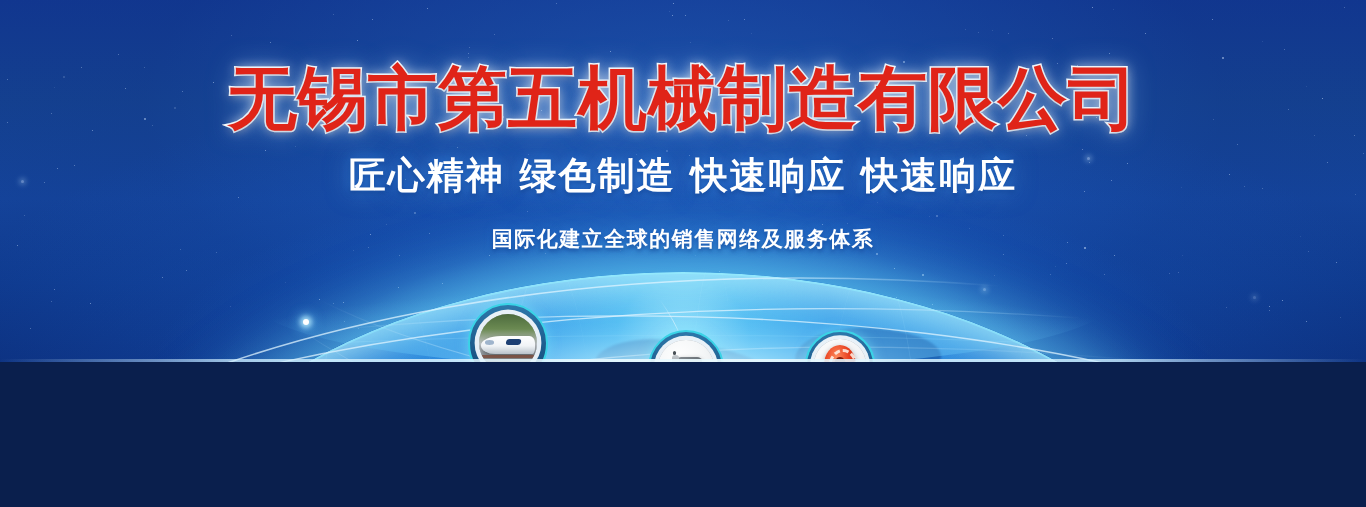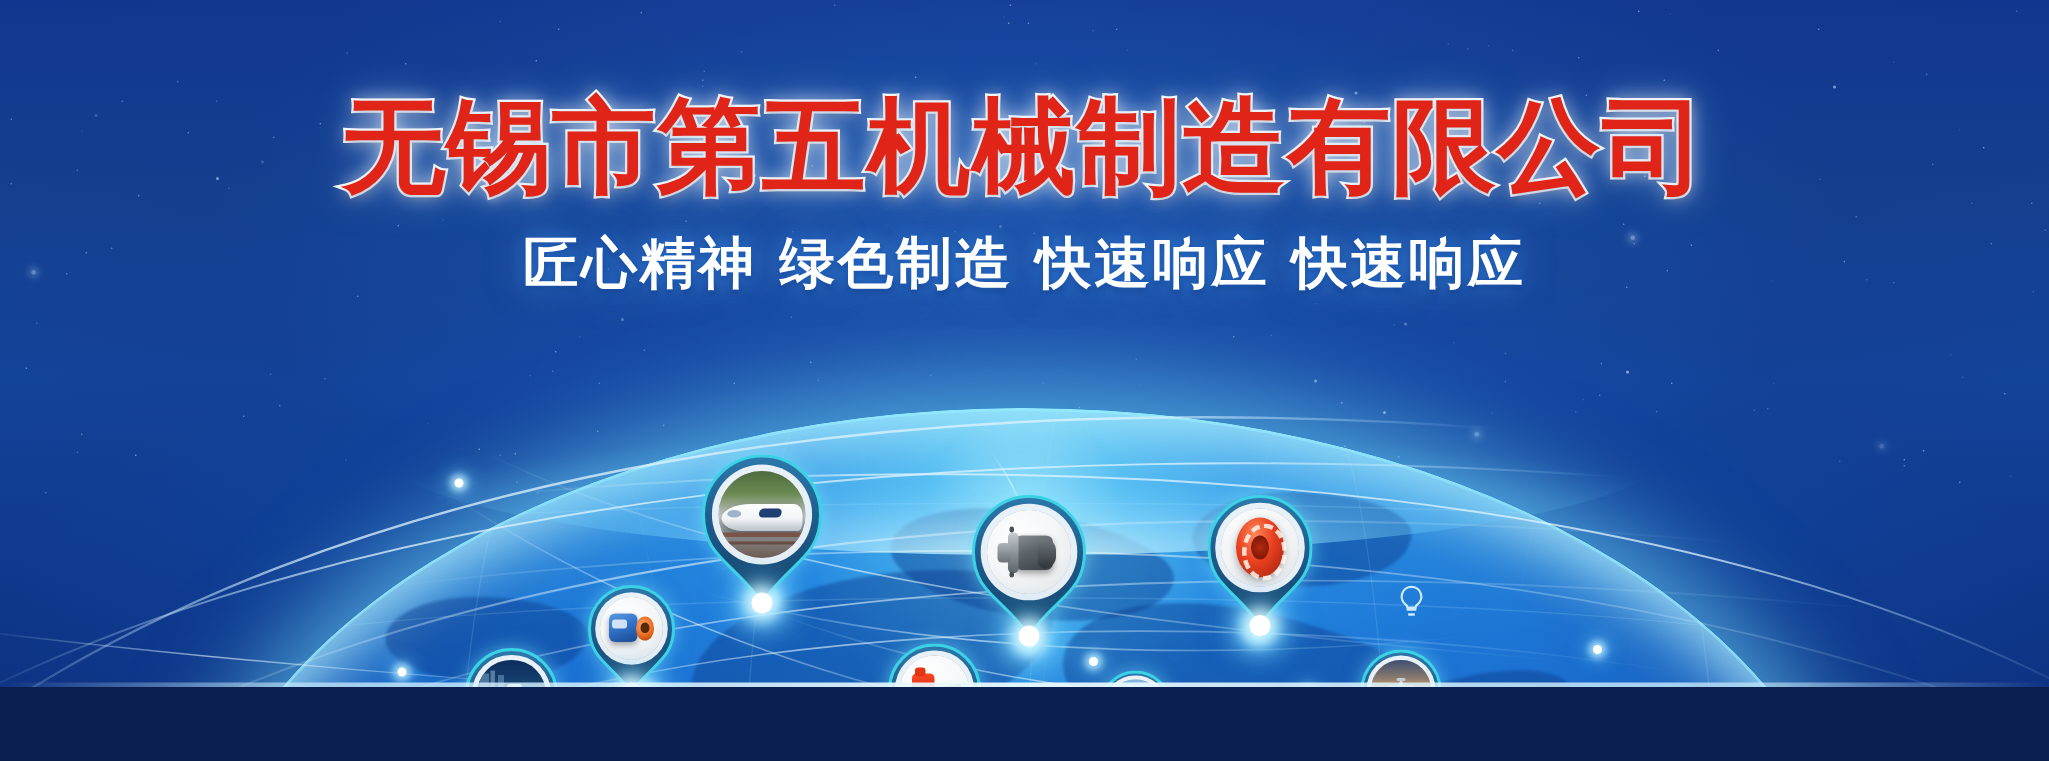--- a/index.html
+++ b/index.html
@@ -1,20 +1,20 @@
 <!DOCTYPE html>
 <html><head>
 <meta charset="utf-8">
 <style>
   html,body{margin:0;padding:0;background:#0a1f4d;}
   body{font-family:"DejaVu Sans","Liberation Sans",sans-serif;}
 
   #banner{
     position:relative;
-    width:1366px;height:458px;
+    width:1366px;height:362px;
     overflow:hidden;
     background:
       radial-gradient(ellipse 760px 300px at 50% 104%, rgba(120,230,255,0.95) 0%, rgba(60,180,245,0.55) 26%, rgba(30,110,215,0.22) 48%, rgba(0,0,0,0) 70%),
       radial-gradient(ellipse 1100px 520px at 50% 118%, rgba(40,150,235,0.55) 0%, rgba(25,95,200,0.25) 45%, rgba(0,0,0,0) 72%),
       radial-gradient(ellipse 900px 420px at 50% 30%, rgba(35,95,190,0.55) 0%, rgba(18,58,140,0.15) 60%, rgba(0,0,0,0) 85%),
       linear-gradient(180deg,#11368f 0%,#14408f 28%,#14439a 55%,#0f3a8e 78%,#0c2f7d 100%);
   }
 
   
   .stars{position:absolute;inset:0;pointer-events:none;}
@@ -615,16 +615,17 @@
         <div class="ph" style="left:42%;top:30%;width:16%;height:4%;background:#c4ccd4;border-radius:2px;"></div>
         </div>
         <div class="pin-tipglow"></div>
       </div>
       </div>
     </div>
 
   <div class="text-block">
     <h1 class="title">无锡市第五机械制造有限公司</h1>
     <div class="subtitle">匠心精神 绿色制造 快速响应 快速响应</div>
+    <div class="tagline">国际化建立全球的销售网络及服务体系</div>
   </div>
 
   <div class="bottom-line"></div>
 </div>
 
 </body></html>

